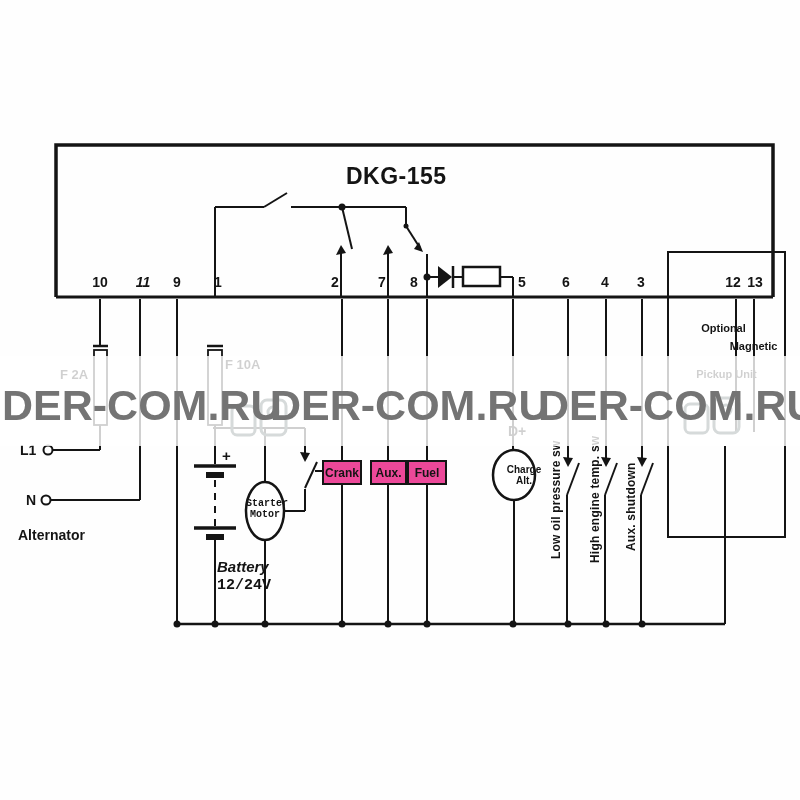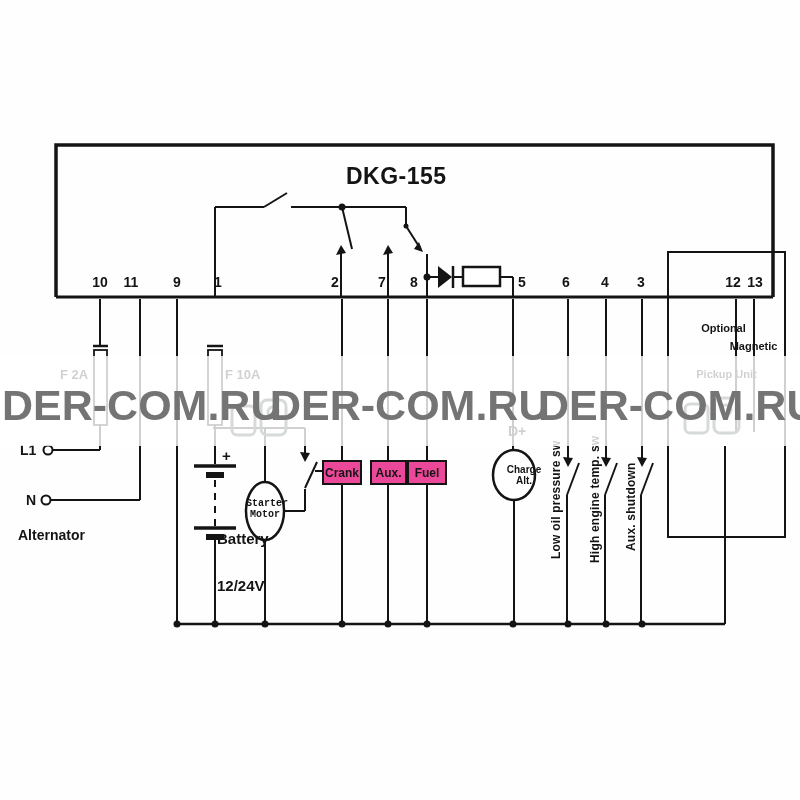--- a/index.html
+++ b/index.html
@@ -167,43 +167,43 @@
         <circle cx="568" cy="624" r="3.5" fill="#141414" stroke="none"></circle>
         <circle cx="606" cy="624" r="3.5" fill="#141414" stroke="none"></circle>
         <circle cx="642" cy="624" r="3.5" fill="#141414" stroke="none"></circle>
       </g>
     </g>
   </svg>
 
   <div class="txt title" style="left:322px;top:163px;">DKG-155</div>
 
   <span class="term" style="left:85px;">10</span>
-  <span class="term" style="left:116px;">11</span>
+  <span class="term" style="left:128px;font-style:italic;">11</span>
   <span class="term" style="left:162px;">9</span>
   <span class="term" style="left:203px;">1</span>
   <span class="term" style="left:320px;">2</span>
   <span class="term" style="left:367px;">7</span>
   <span class="term" style="left:399px;">8</span>
   <span class="term" style="left:507px;">5</span>
   <span class="term" style="left:551px;">6</span>
   <span class="term" style="left:590px;">4</span>
   <span class="term" style="left:626px;">3</span>
   <span class="term" style="left:718px;">12</span>
   <span class="term" style="left:740px;">13</span>
 
   <div class="txt lbl13" style="left:60px;top:367px;">F 2A</div>
-  <div class="txt lbl13" style="left:225px;top:367px;">F 10A</div>
+  <div class="txt lbl13" style="left:225px;top:357px;">F 10A</div>
 
   <div class="txt lbl14" style="left:20px;top:442px;">L1</div>
   <div class="txt lbl14" style="left:26px;top:492px;">N</div>
   <div class="txt lbl14" style="left:18px;top:527px;">Alternator</div>
 
   <div class="txt lbl15" style="left:222px;top:447px;">+</div>
-  <div class="txt lbl15" style="left:217px;top:530px;">Battery</div>
-  <div class="txt lbl15" style="left:217px;top:577px;">12/24V</div>
+  <div class="txt lbl15" style="left:217px;top:558px;font-style:italic;">Battery</div>
+  <div class="txt lbl15" style="left:217px;top:577px;font-family:Liberation Mono, monospace;">12/24V</div>
 
   <div class="txt lbl10" style="left:246px;top:498px;width:38px;font-family:Liberation Mono, monospace;">
     <span>Starter</span><br>
     <span>Motor</span>
   </div>
 
   <div class="compbox" style="left:322px;top:460px;width:36px;height:21px;">
     <span>Crank</span>
   </div>
   <div class="compbox" style="left:370px;top:460px;width:33px;height:21px;">

